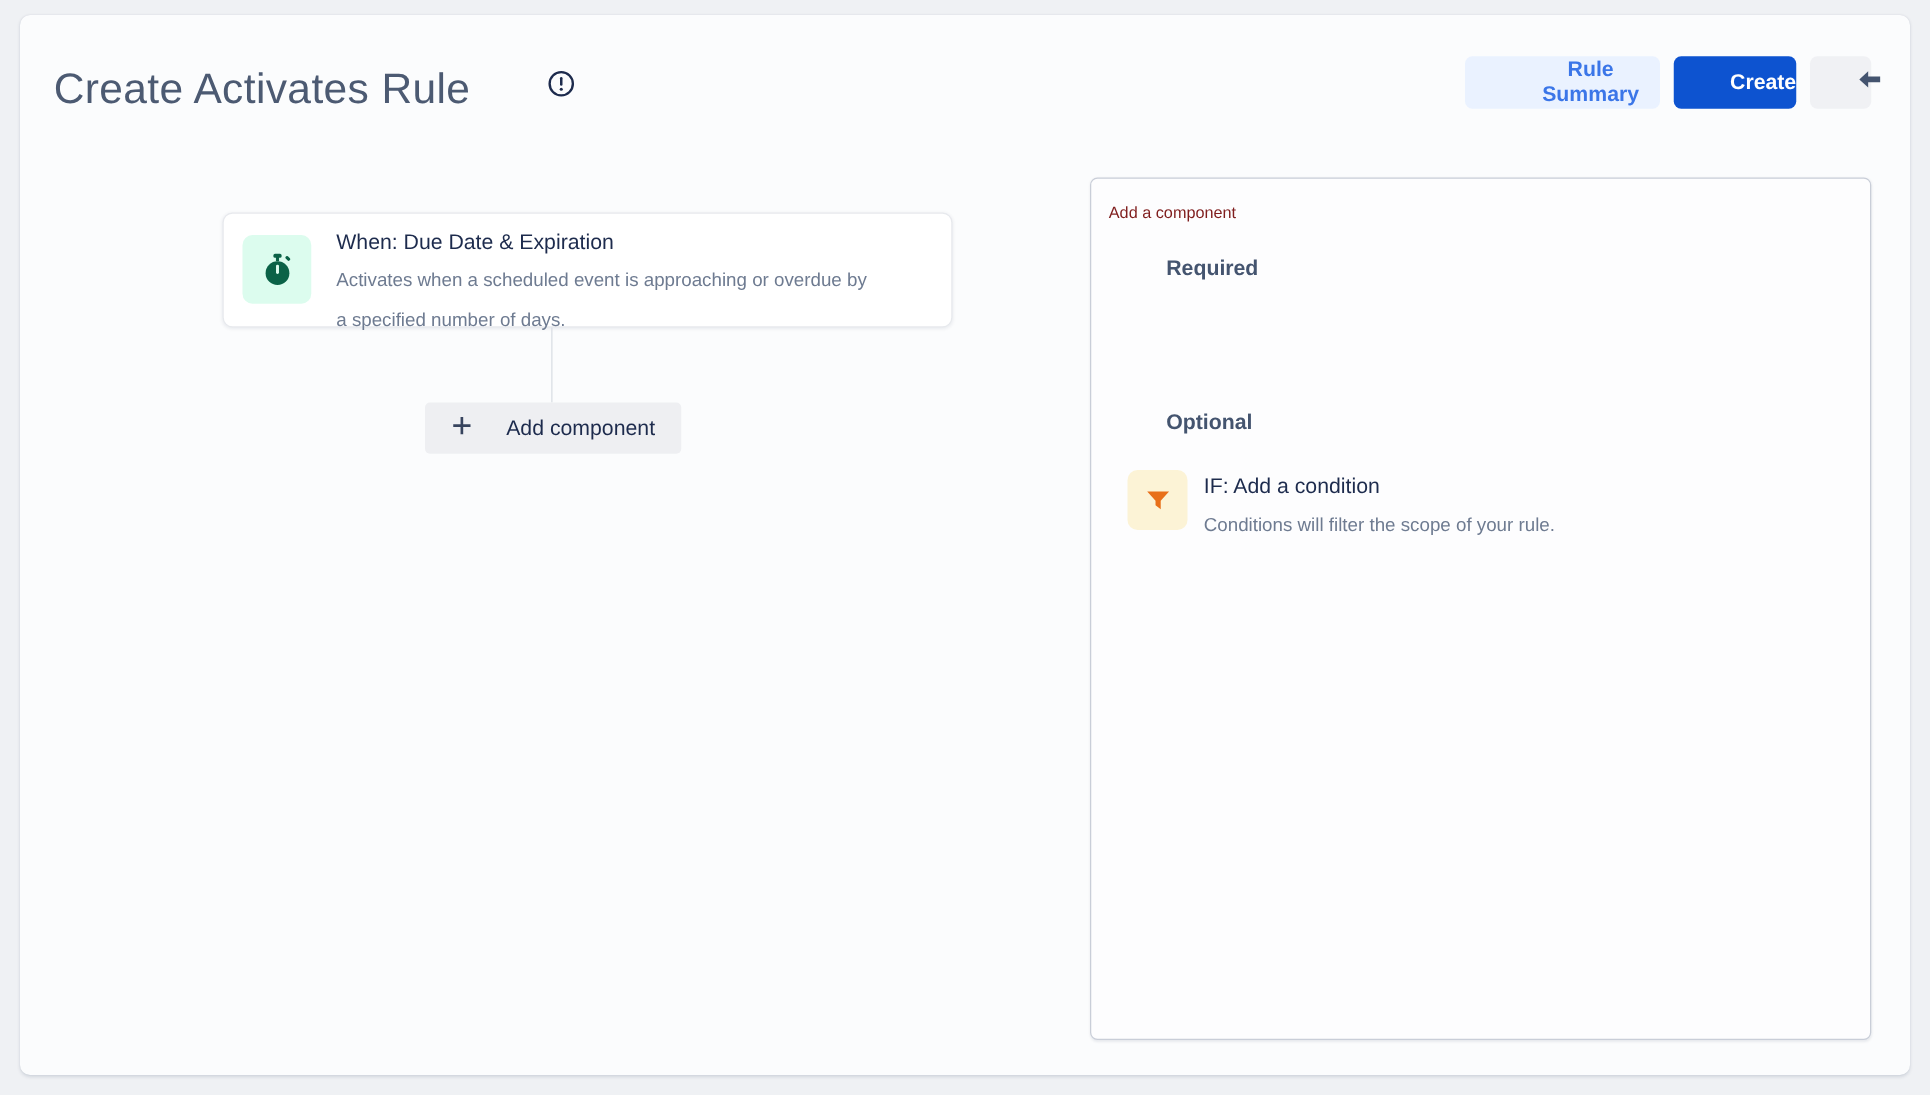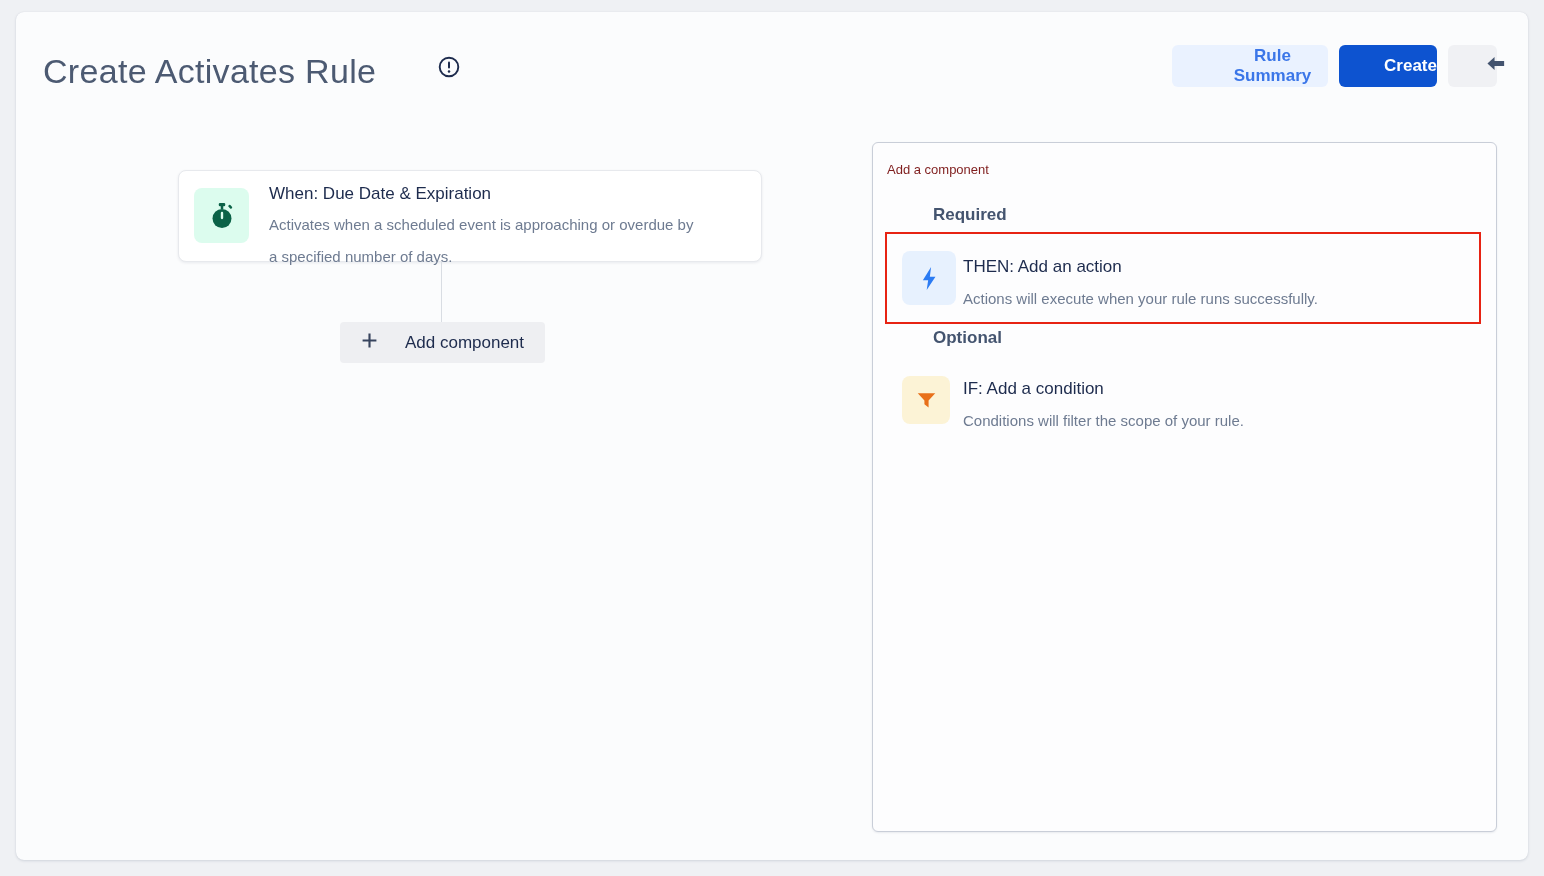--- a/index.html
+++ b/index.html
@@ -130,29 +130,20 @@
       </svg>
     </span>
     <span>Add component</span>
   </button>
 
   <div class="panel">
     <h2 class="panel-title">Add a component</h2>
 
     <div class="section-label label-required">Required</div>
 
-    <div class="comp-row row-then">
-      <span class="comp-icon icon-then">
-        <svg width="27" height="27" viewBox="0 0 24 24">
-          <path d="M13.4 1.8 6.1 13.5h4.7L9.5 22.3l7.8-11.9h-5l1.1-8.6z" fill="#2B7BF3"></path>
-        </svg>
-      </span>
-      <div class="comp-title">THEN: Add an action</div>
-      <div class="comp-desc">Actions will execute when your rule runs successfully.</div>
-    </div>
 
     <div class="section-label label-optional">Optional</div>
 
     <div class="comp-row row-if">
       <span class="comp-icon icon-if">
         <svg width="25" height="25" viewBox="0 0 24 24">
           <path d="M3.6 5h16.8l-6.4 7.1v6.6l-4-3.1v-3.5L3.6 5z" fill="#E8701A"></path>
         </svg>
       </span>
       <div class="comp-title">IF: Add a condition</div>

